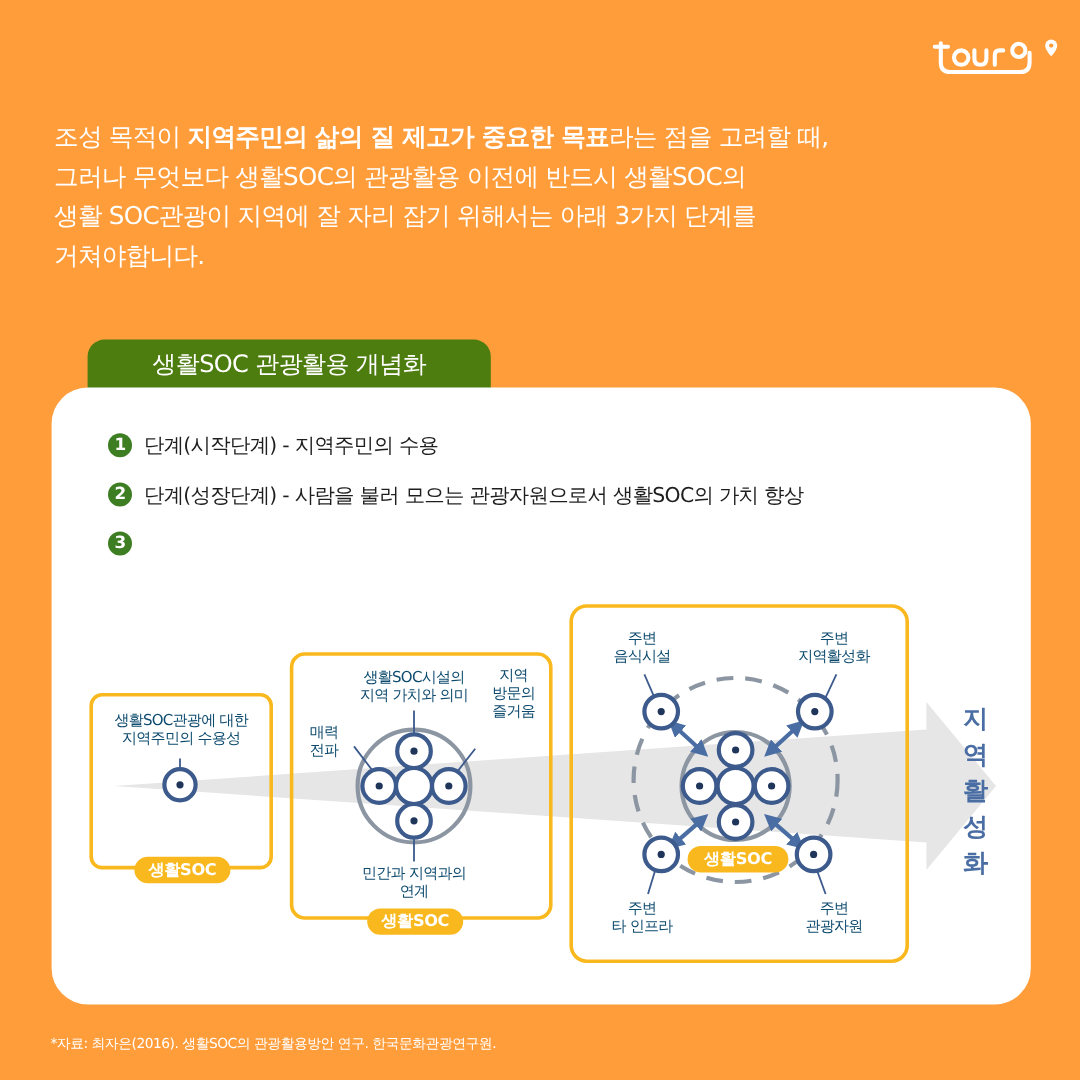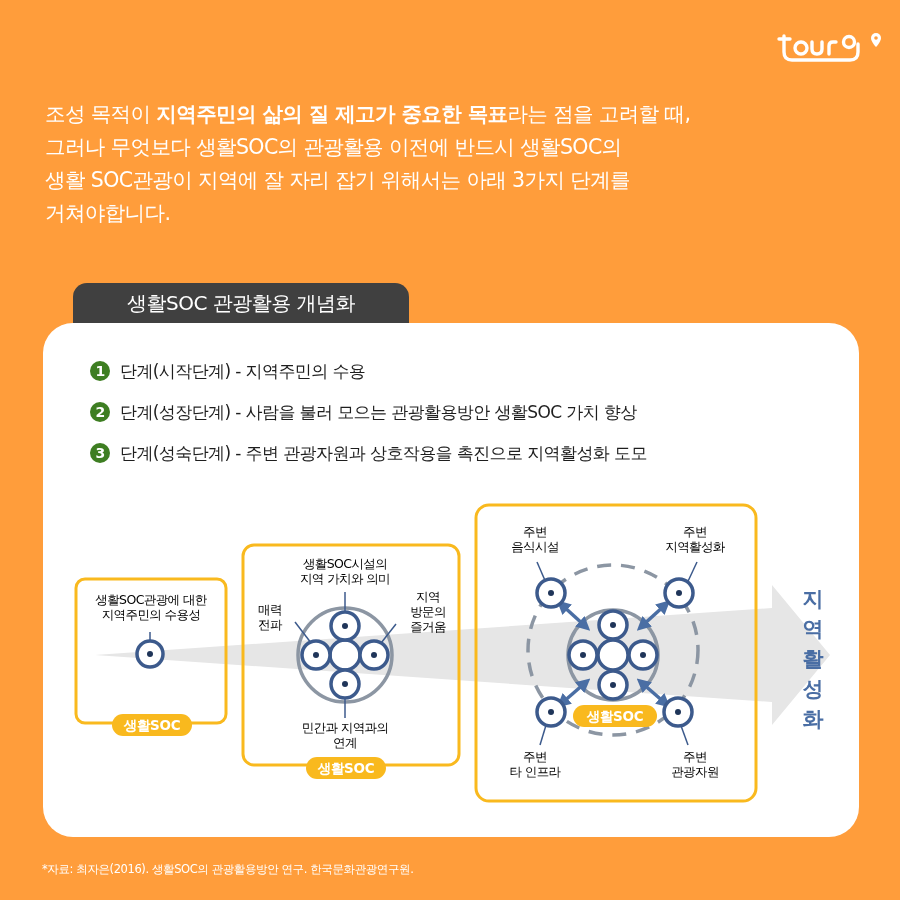--- a/index.html
+++ b/index.html
@@ -12,41 +12,41 @@
   .logo {
     position: absolute; left: 776px; top: 28px; width: 110px; height: 36px;
   }
   .intro {
     position: absolute; left: 45px; top: 98px; width: 800px;
     color: #ffffff; font-size: 20.5px; line-height: 33px; letter-spacing: -0.6px;
   }
   .intro b { font-weight: 700; }
   .banner {
     position: absolute; left: 73px; top: 283px; width: 336px; height: 42px;
-    background: #404040; border-radius: 14px 14px 0 0;
+    background: #4d7c0f; border-radius: 14px 14px 0 0;
     color: #ffffff; font-size: 20px; line-height: 40px;
     text-align: center; letter-spacing: -0.5px;
   }
   .card {
     position: absolute; left: 43px; top: 323px; width: 816px; height: 514px;
     background: #ffffff; border-radius: 30px;
   }
   .steps { position: absolute; left: 90px; top: 359px; }
   .step {
     display: flex; align-items: center; height: 24px; margin-bottom: 17px;
     font-size: 17px; color: #1e1e1e; letter-spacing: -0.6px;
   }
   .step-num {
     width: 20px; height: 20px; border-radius: 50%; background: #3E7E22;
     color: #fff; font-size: 14px; font-weight: 700; line-height: 20px;
     text-align: center; margin-right: 10px; flex: 0 0 20px;
   }
   .diagram { position: absolute; left: 0; top: 0; width: 900px; height: 900px; pointer-events: none; }
   .lbl {
-    position: absolute; color: #000000; font-size: 12.5px; line-height: 15px;
+    position: absolute; color: #0c4a6e; font-size: 12.5px; line-height: 15px;
     text-align: center; letter-spacing: -0.6px; white-space: nowrap;
   }
   .pill {
     position: absolute; background: #F9B91E; color: #ffffff; font-weight: 700;
     font-size: 13.5px; border-radius: 12px; text-align: center; line-height: 22px;
     height: 22px; letter-spacing: -0.3px;
   }
   .vert {
     position: absolute; left: 799px; top: 584px; width: 28px;
     color: #4A6EA4; font-size: 21px; font-weight: 700; line-height: 30px; text-align: center;
@@ -85,25 +85,24 @@
 
 <div class="card"></div>
 
 <div class="steps">
   <div class="step">
     <span class="step-num">1</span>
     <span>단계(시작단계) - 지역주민의 수용</span>
   </div>
   <div class="step">
     <span class="step-num">2</span>
-    <span>단계(성장단계) - 사람을 불러 모으는 관광활용방안 생활SOC 가치 향상</span>
+    <span>단계(성장단계) - 사람을 불러 모으는 관광자원으로서 생활SOC의 가치 향상</span>
   </div>
   <div class="step">
     <span class="step-num">3</span>
-    <span>단계(성숙단계) - 주변 관광자원과 상호작용을 촉진으로 지역활성화 도모</span>
   </div>
 </div>
 
 <svg class="diagram" viewBox="0 0 900 900">
   <defs>
     <marker id="ah" viewBox="0 0 10 10" refX="5" refY="5" markerWidth="4" markerHeight="4" orient="auto-start-reverse">
       <path d="M0 0 L10 5 L0 10 z" fill="#4A6EA4"></path>
     </marker>
   </defs>
 
@@ -175,21 +174,21 @@
 <div class="pill" style="left:112px; top:714px; width:80px;">생활SOC</div>
 
 <div class="lbl" style="left:275px; top:556px; width:140px;">
   <div>생활SOC시설의</div>
   <div>지역 가치와 의미</div>
 </div>
 <div class="lbl" style="left:250px; top:602px; width:40px;">
   <div>매력</div>
   <div>전파</div>
 </div>
-<div class="lbl" style="left:398px; top:589px; width:60px;">
+<div class="lbl" style="left:398px; top:555px; width:60px;">
   <div>지역</div>
   <div>방문의</div>
   <div>즐거움</div>
 </div>
 <div class="lbl" style="left:285px; top:720px; width:120px;">
   <div>민간과 지역과의</div>
   <div>연계</div>
 </div>
 <div class="pill" style="left:306px; top:757px; width:80px;">생활SOC</div>
 

